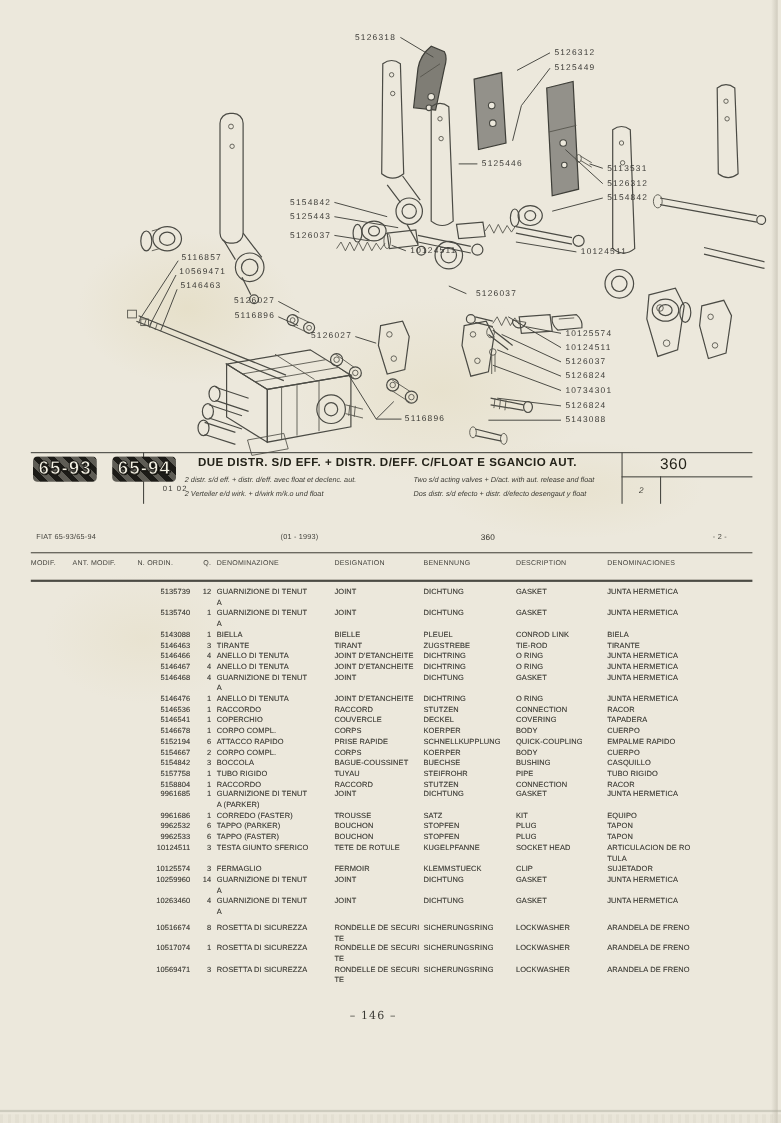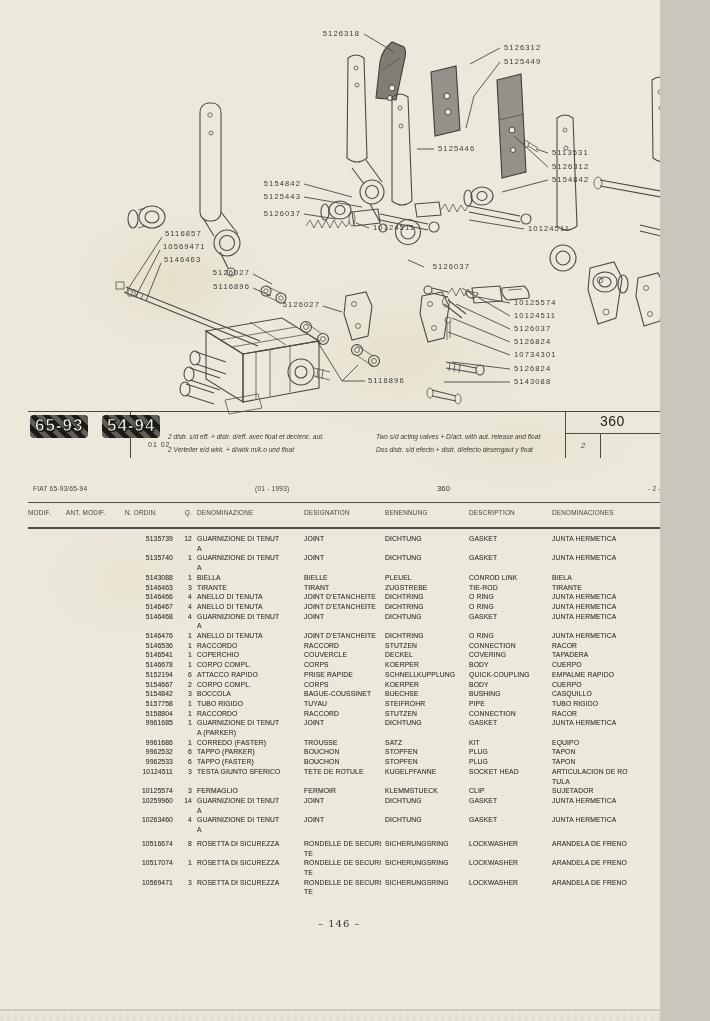--- a/index.html
+++ b/index.html
@@ -1,16 +1,16 @@
 <!DOCTYPE html>
 <html><head>
 <meta charset="utf-8">
 <style>
   html,body{margin:0;padding:0;background:#c9c6bb;}
-  .page{position:relative;width:660px;height:1021px;background:#ece8dc;overflow:hidden;
+  .page{position:relative;width:710px;height:1021px;background:#ece8dc;overflow:hidden;
         font-family:"Liberation Sans",sans-serif;color:#3b3a35;}
   
   .stain{position:absolute;border-radius:50%;pointer-events:none;}
   .edge-bottom{position:absolute;left:0;top:1009px;width:710px;height:2px;background:#c6c3b6;opacity:.8;}
   .edge-bottom2{position:absolute;left:0;top:1013px;width:710px;height:8px;
       background:repeating-linear-gradient(90deg,#dcd8ca 0 3px,#e7e3d6 3px 7px);opacity:.55;}
   .edge-right{position:absolute;left:701px;top:0;width:6px;height:1021px;
       background:linear-gradient(90deg,rgba(190,186,172,0),rgba(175,170,155,.45));}
   
   svg{position:absolute;}
@@ -313,24 +313,25 @@
   <div class="hline" style="left:28px;top:411px;width:656px;"></div>
   <div class="vline" style="left:130px;top:411px;height:47px;"></div>
   <div class="vline" style="left:565px;top:411px;height:47px;"></div>
   <div class="hline" style="left:565px;top:433px;width:119px;"></div>
   <div class="vline" style="left:600px;top:433px;height:25px;"></div>
 
   <div class="badge" style="left:30px;top:415px;">
     <span>65-93</span>
   </div>
   <div class="badge" style="left:102px;top:415px;">
-    <span>54-94</span>
+    <span>65-94</span>
   </div>
   <div class="badge-sub" style="left:148px;top:441px;">01 02</div>
 
+  <div class="title" style="left:180px;top:415px;">DUE DISTR. S/D EFF. + DISTR. D/EFF. C/FLOAT E SGANCIO AUT.</div>
   <div class="subt" style="left:168px;top:433px;">2 distr. s/d eff. + distr. d/eff. avec float et declenc. aut.</div>
   <div class="subt" style="left:168px;top:446px;">2 Verteiler e/d wirk. + d/wirk m/k.o und float</div>
   <div class="subt" style="left:376px;top:433px;">Two s/d acting valves + D/act. with aut. release and float</div>
   <div class="subt" style="left:376px;top:446px;">Dos distr. s/d efecto + distr. d/efecto desengaut y float</div>
 
   <div class="code-big" style="left:600px;top:413px;">360</div>
   <div class="sheet-no" style="left:581px;top:441px;">2</div>
 
   <div class="info" style="left:33px;top:485px;">FIAT 65-93/65-94</div>
   <div class="info" style="left:255px;top:485px;">(01 - 1993)</div>

